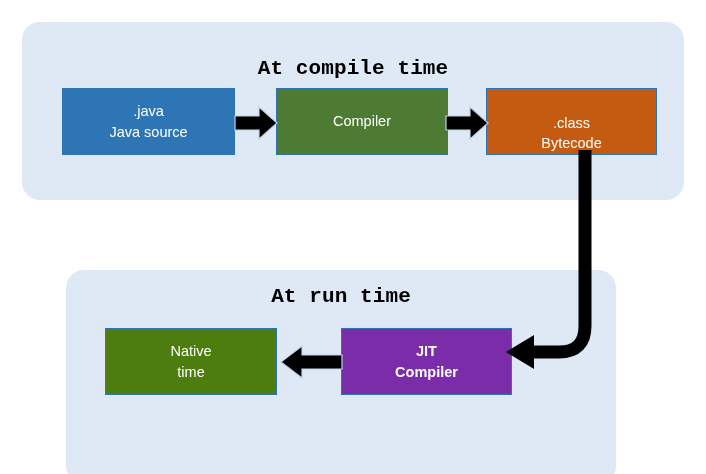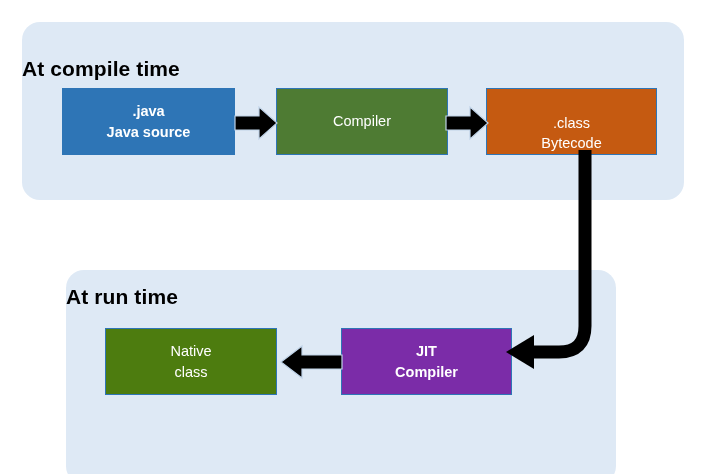--- a/index.html
+++ b/index.html
@@ -36,44 +36,46 @@
     top: 270px;
     width: 550px;
     height: 214px;
     margin-left: 36px;
   }
 
   .panel-title {
     position: absolute;
     left: 0;
     width: 100%;
+    text-align: center;
     font-weight: bold;
     color: #000000;
     font-size: 21px;
     letter-spacing: 0.1px;
+    font-family: Liberation Mono, monospace;
   }
   #panel-compile .panel-title { top: 35px; }
   #panel-runtime .panel-title { top: 15px; }
 
   .node {
     position: absolute;
     box-sizing: border-box;
     border: 1px solid #2E75B6;
     display: flex;
     flex-direction: column;
     align-items: center;
     justify-content: center;
     color: #ffffff;
     font-size: 14.5px;
     line-height: 1.42;
     text-align: center;
   }
   .node .l2 { display: block; }
 
-  #node-java     { left: 62px;  top: 88px;  width: 173px; height: 67px; background: #2E75B6; font-weight: bold; }
+  #node-java     { left: 62px;  top: 88px;  width: 173px; height: 67px; background: #2E75B6; }
   #node-compiler { left: 276px; top: 88px;  width: 172px; height: 67px; background: #4E7B33; }
   #node-class    { left: 486px; top: 88px;  width: 171px; height: 67px; background: #C55A11; justify-content: flex-end; }
   #node-native   { left: 105px; top: 328px; width: 172px; height: 67px; background: #4d7c0f; }
   #node-jit      { left: 341px; top: 328px; width: 171px; height: 67px; background: #7B2CA8; font-weight: bold; }
 
   .arrow-svg {
     position: absolute;
     overflow: visible;
   }
   #arrow-java-compiler  { left: 233px; top: 104px;  width: 46px; height: 38px; }
@@ -103,21 +105,21 @@
     <span class="l1">.class</span>
     <span class="l2">Bytecode</span>
   </div>
 
   <div class="panel" id="panel-runtime">
     <div class="panel-title">At run time</div>
   </div>
 
   <div class="node" id="node-native">
     <span class="l1">Native</span>
-    <span class="l2">class</span>
+    <span class="l2">time</span>
   </div>
 
   <div class="node" id="node-jit">
     <span class="l1">JIT</span>
     <span class="l2">Compiler</span>
   </div>
 
   <svg class="arrow-svg" id="arrow-java-compiler" viewBox="0 0 46 38">
     <path d="M2,12 L26,12 L26,3 L44,19 L26,35 L26,26 L2,26 Z" fill="#000000" stroke="#BFD3E8" stroke-width="1.2"></path>
   </svg>

